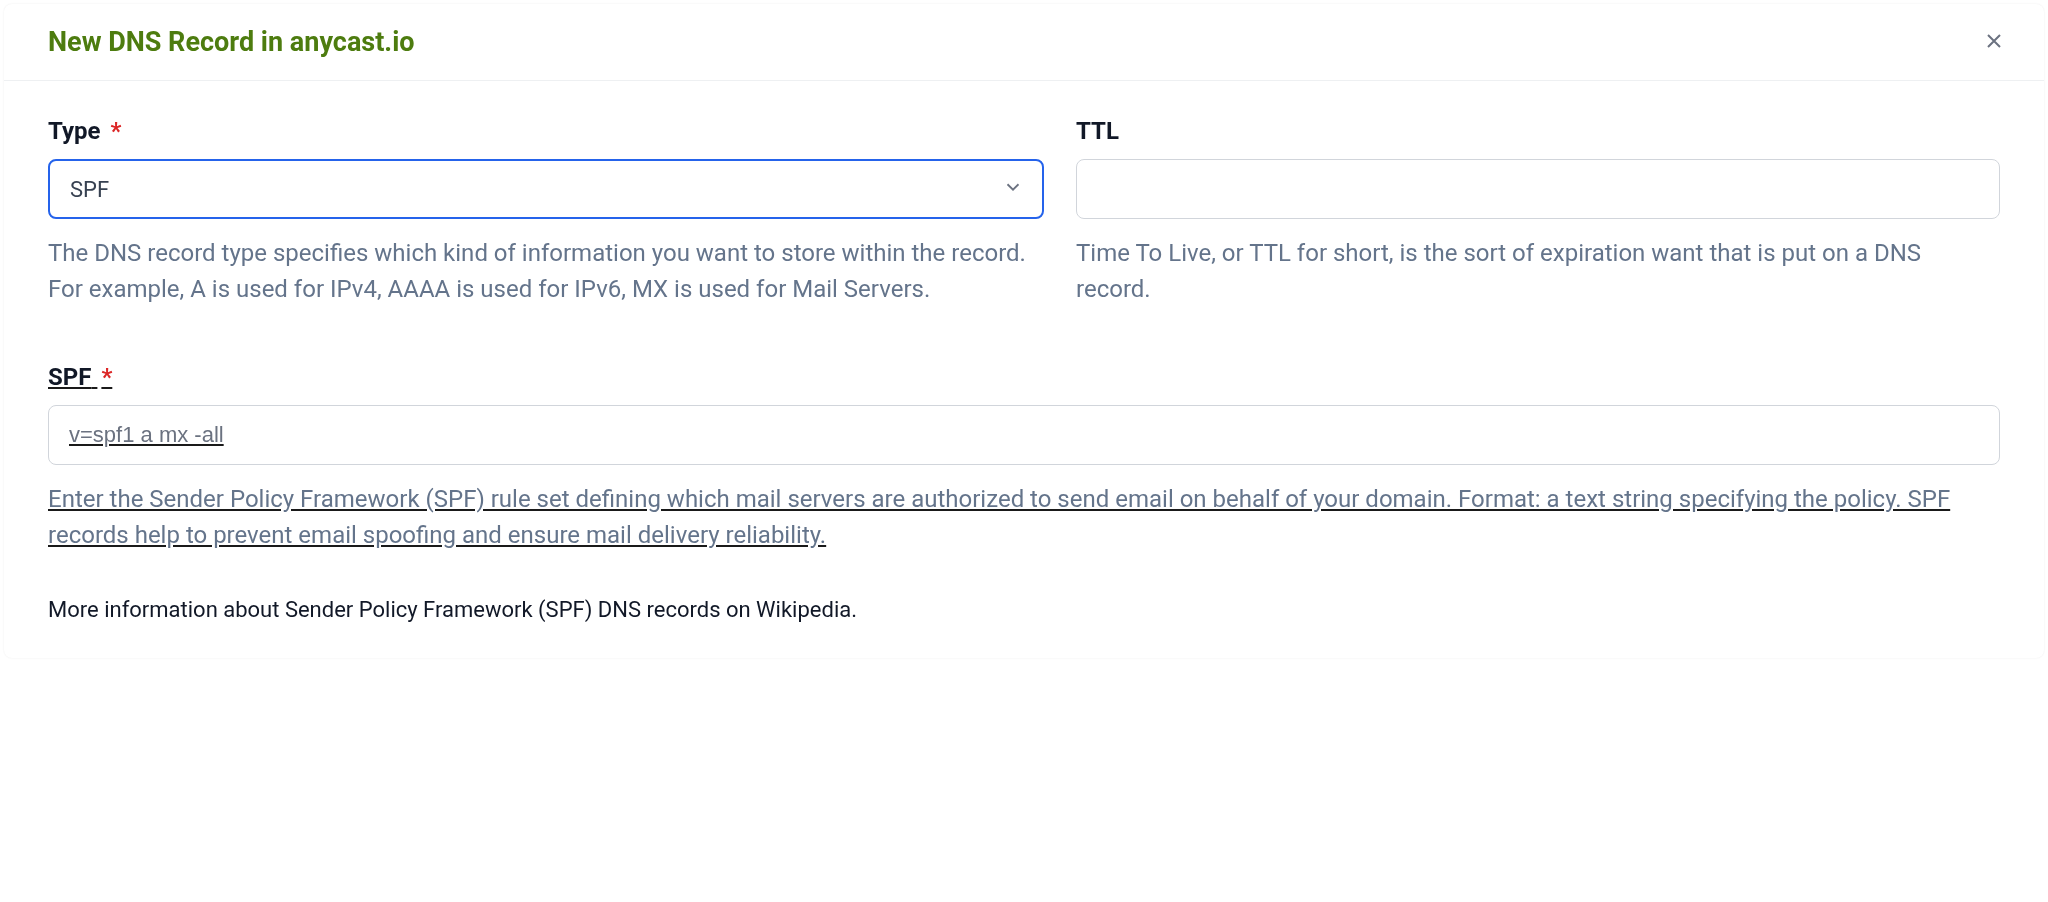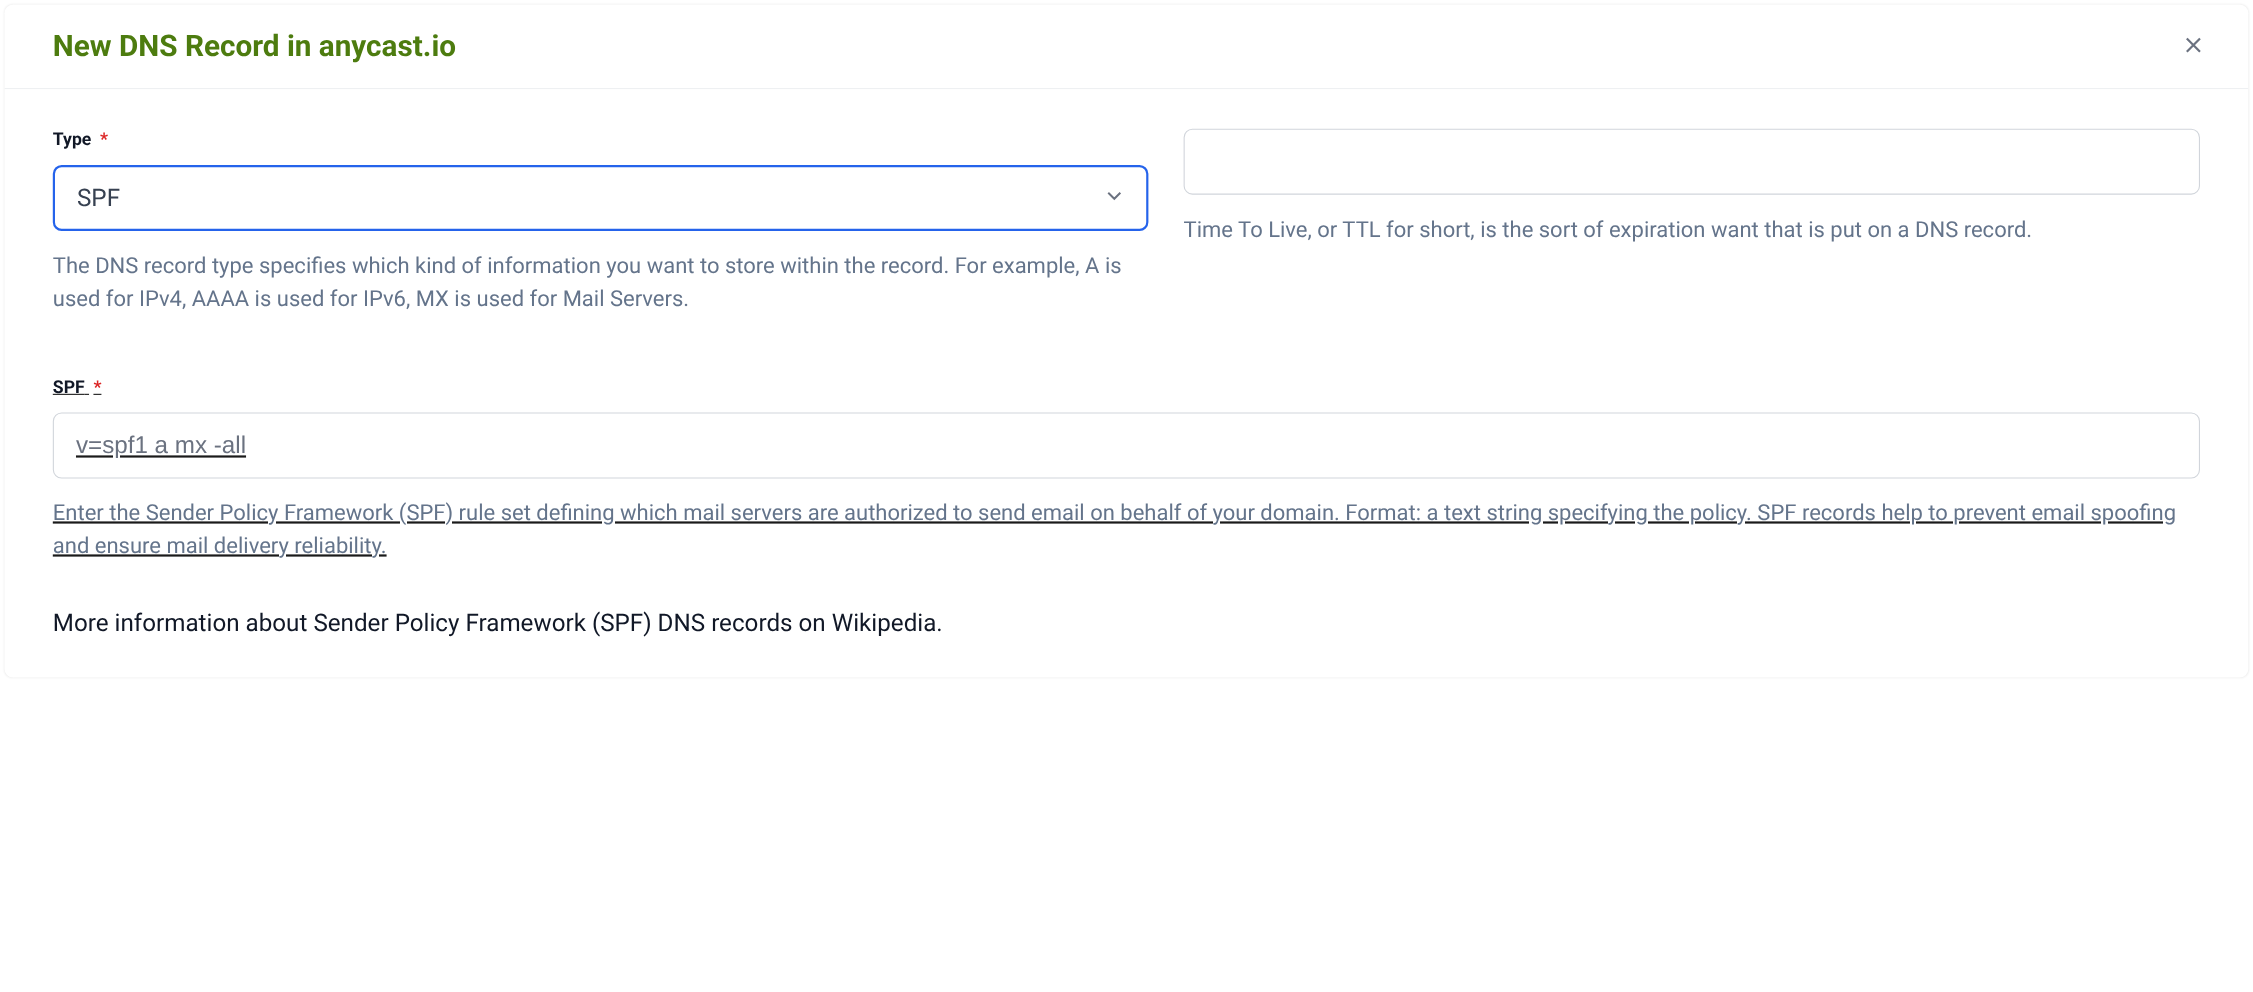--- a/index.html
+++ b/index.html
@@ -60,21 +60,21 @@
     }
     .row:last-child { margin-bottom: 0; }
     .field-group {
       display: flex;
       flex-direction: column;
     }
     .field-group.type { flex: 0 0 996px; }
     .field-group.ttl  { flex: 1; }
     .field-group.full { flex: 1; width: 100%; text-decoration: underline; }
     .field-label {
-      font-size: 16px;
+      font-size: 24px;
       font-weight: 700;
       color: #111827;
       margin-bottom: 14px;
     }
     .req-asterisk {
       color: #dc2626;
       font-weight: 700;
       margin-left: 4px;
     }
     .select-wrapper {
@@ -120,21 +120,21 @@
       color: #374151;
       background: #ffffff;
       border: 1px solid #d1d5db;
       border-radius: 8px;
       outline: none;
     }
     .text-input::placeholder {
       color: #6b7280;
     }
     .help-text {
-      font-size: 20px;
+      font-size: 24px;
       line-height: 1.5;
       color: #64748b;
       margin-top: 16px;
     }
     .more-info-row {
       margin-top: 44px;
     }
     .more-info-link {
       font-size: 22px;
       color: #111827;
@@ -173,20 +173,23 @@
           <span class="select-chevron">
             <svg viewBox="0 0 24 24">
                 <polyline points="6 9 12 15 18 9"></polyline>
               </svg>
           </span>
         </div>
         <p class="help-text">The DNS record type specifies which kind of information you want to store within the record. For example, A is used for IPv4, AAAA is used for IPv6, MX is used for Mail Servers.</p>
       </div>
 
       <div class="field-group ttl">
+        <div class="field-label">
+          <span>TTL</span>
+        </div>
         <input type="text" class="text-input" value="" style="">
         <p class="help-text">Time To Live, or TTL for short, is the sort of expiration want that is put on a DNS record.</p>
       </div>
 
     </div>
 
     <div class="row" style="margin-bottom:0;">
       <div class="field-group full">
         <div class="field-label">
           <span>SPF</span>

